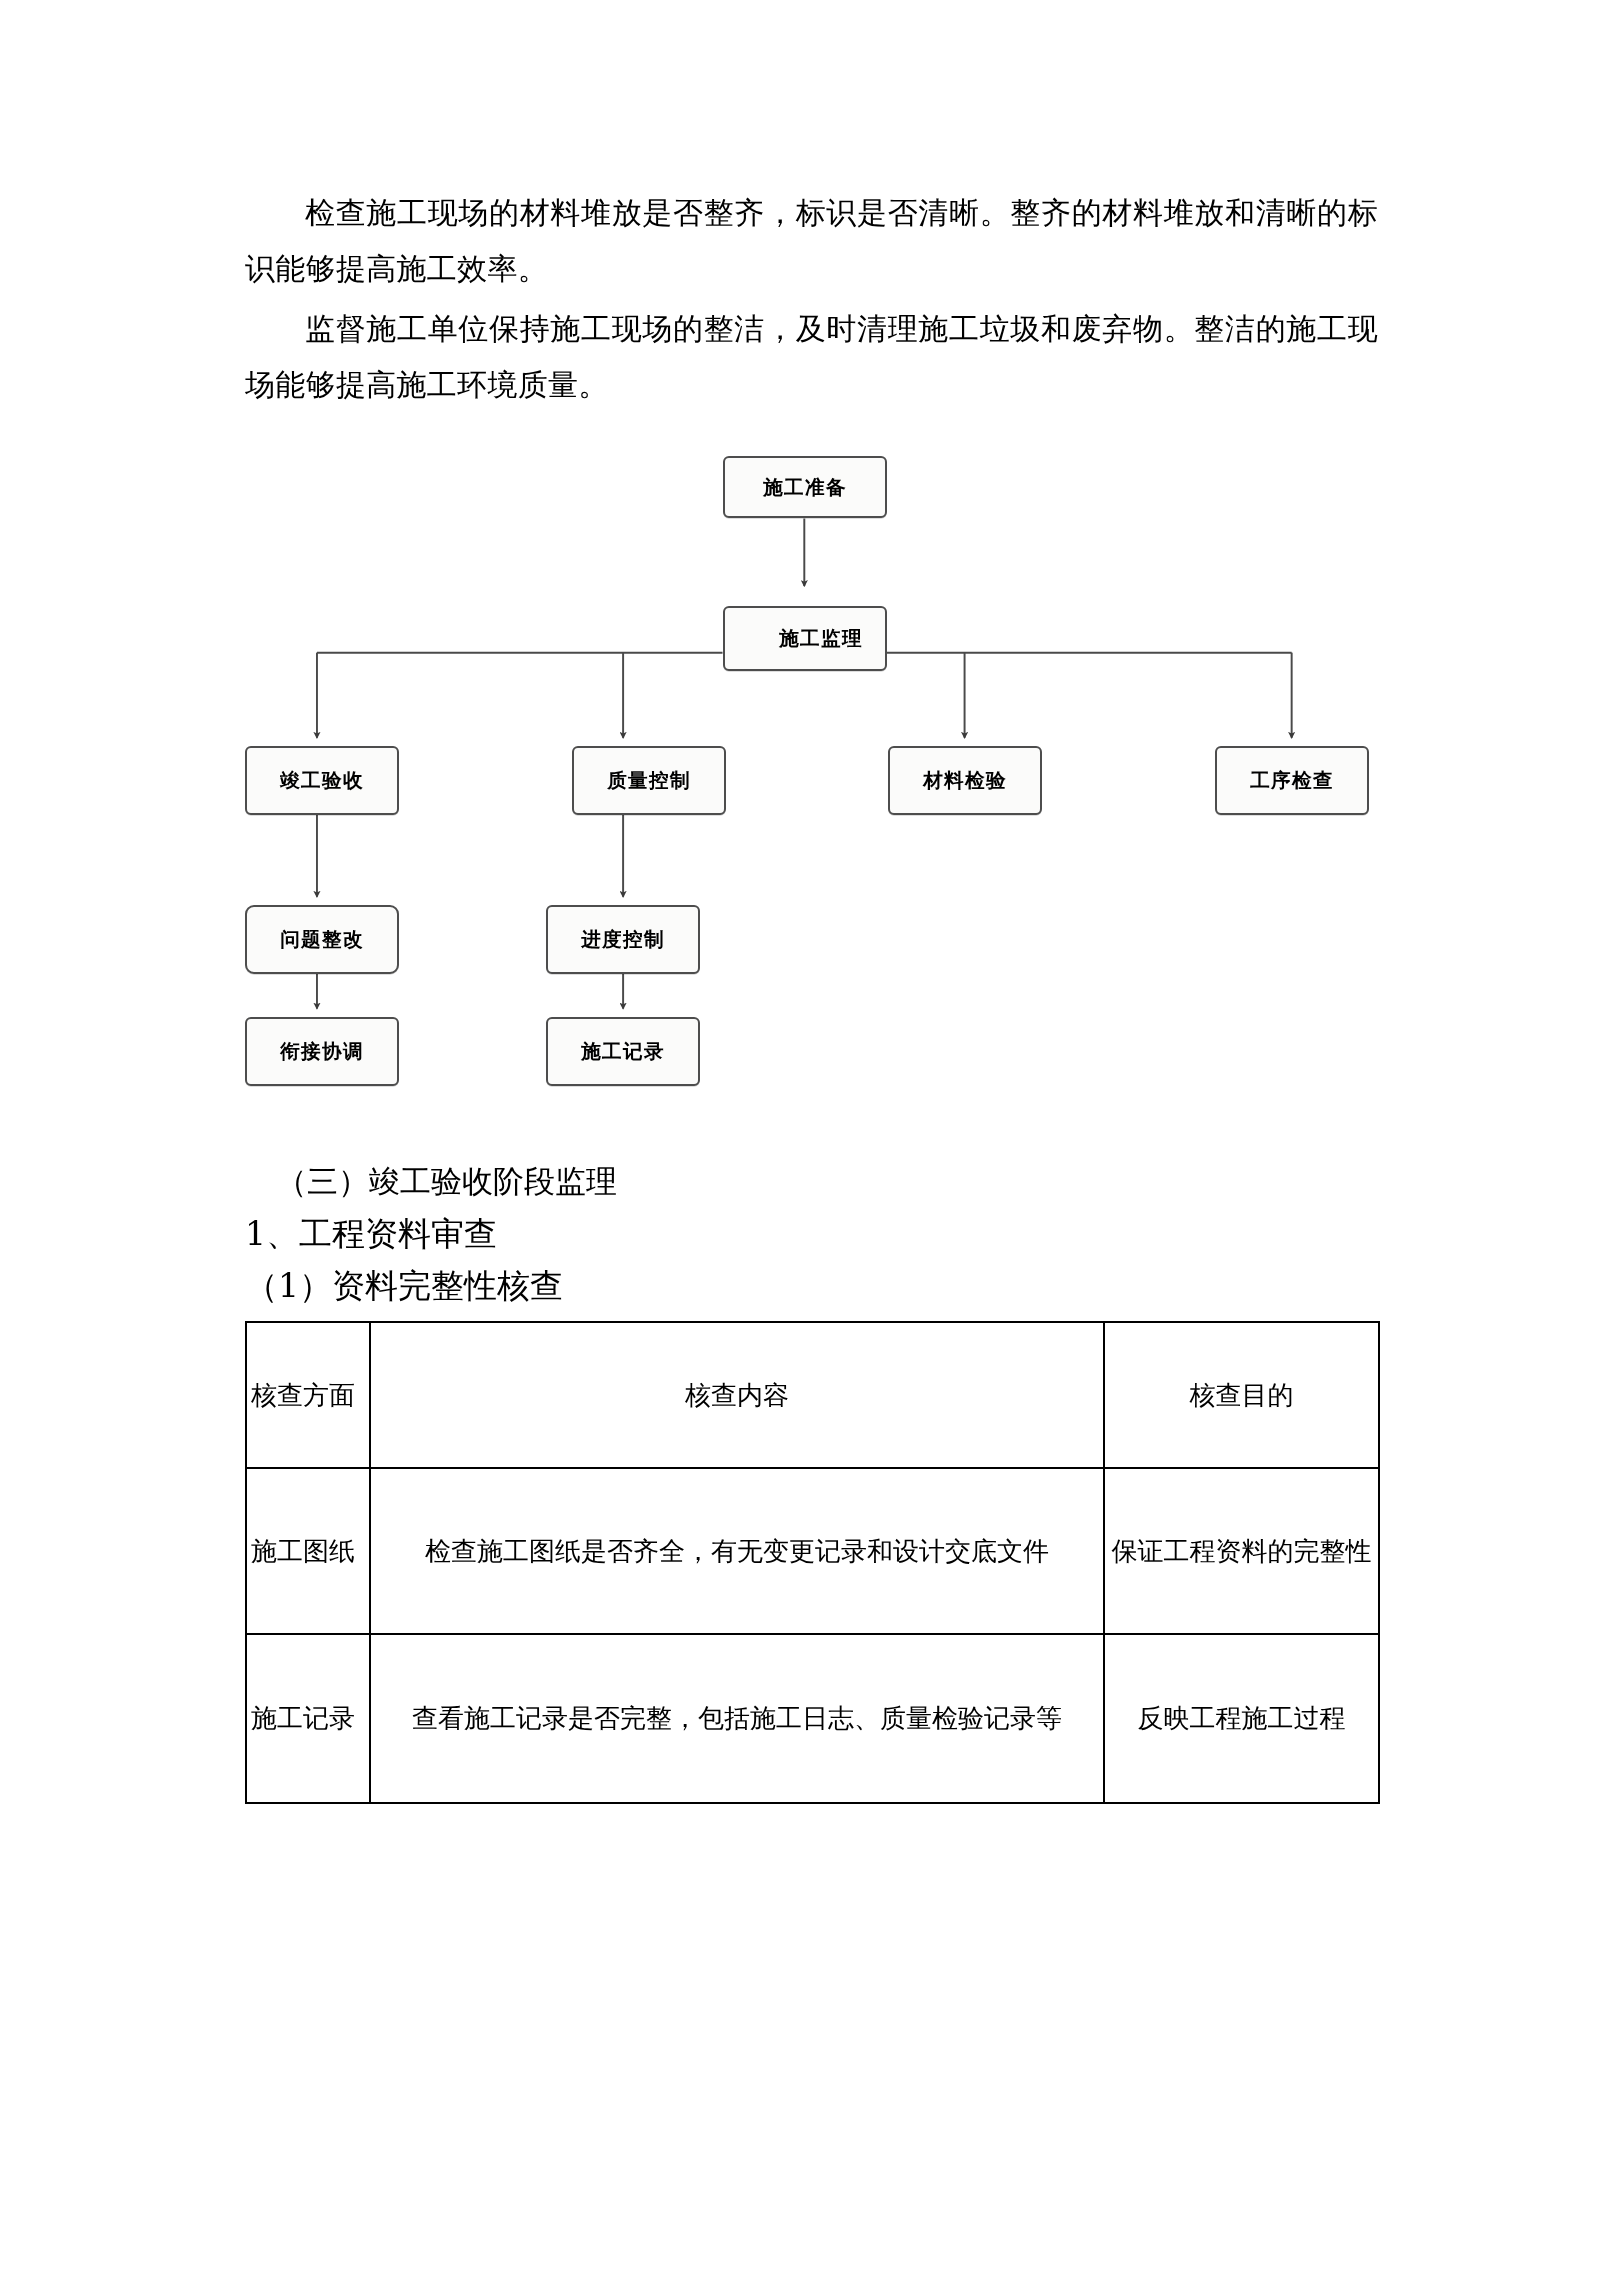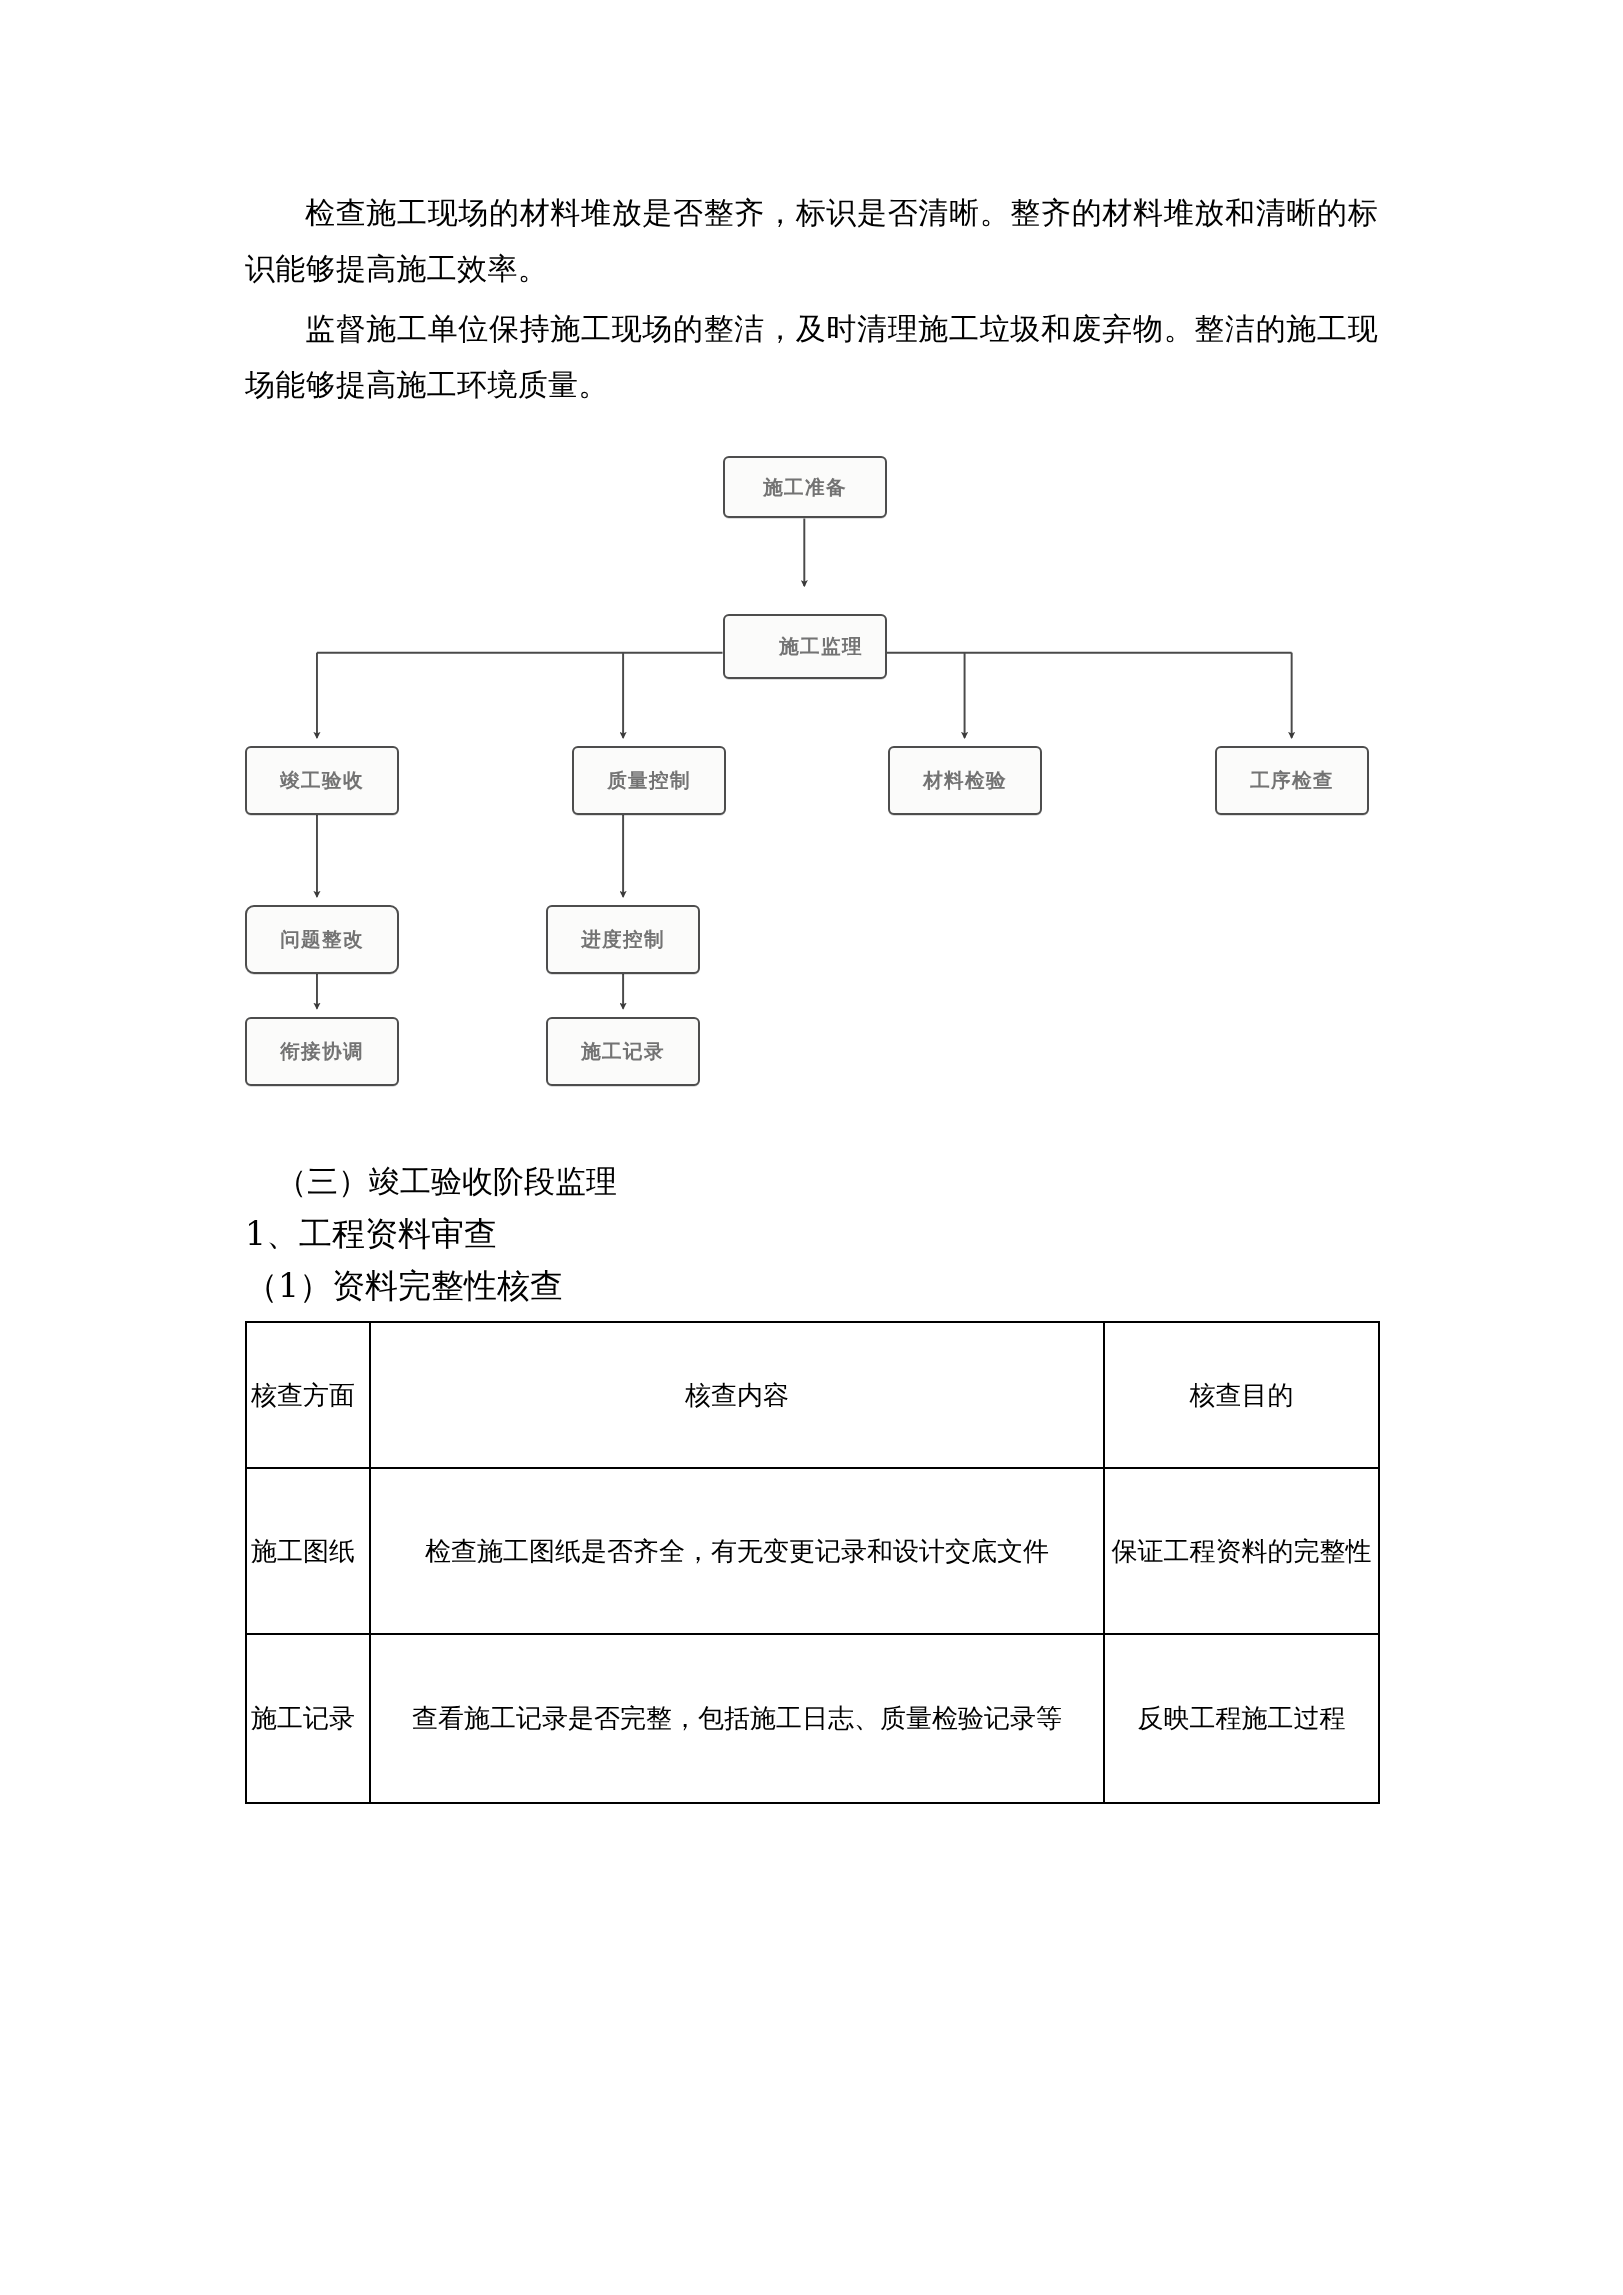--- a/index.html
+++ b/index.html
@@ -57,21 +57,21 @@
     box-sizing: border-box;
     border: 2px solid #4d4d4d;
     border-radius: 5.9px;
     background: #fbfbfa;
     display: flex;
     align-items: center;
     justify-content: center;
     font-family: "DejaVu Sans", "Liberation Sans", sans-serif;
     font-size: 19.6px;
     font-weight: bold;
-    color: #737373;
+    color: #000000;
     letter-spacing: 1.3px;
     box-shadow: 0 0.7px 0 rgba(0,0,0,0.18);
   }
 
   
   .h-major {
     font-size: 31px;
     line-height: 54px;
     text-indent: 1em;
     margin: 11.8px 0 0 0;
@@ -147,21 +147,21 @@
           <line x1="110" y1="812" x2="110" y2="866" marker-end="url(#arrow)"></line>
 
           <line x1="578" y1="812" x2="578" y2="866" marker-end="url(#arrow)"></line>
         </g>
       </svg>
 
       <div class="node" style="left:478px; top:14.4px; width:164px; height:62px;">
         <span>施工准备</span>
       </div>
 
-      <div class="node" style="left:478px; top:172px; width:164px; height:65px;padding-left:32px;">
+      <div class="node" style="left:478px; top:164px; width:164px; height:65px;padding-left:32px;">
         <span>施工监理</span>
       </div>
 
       <div class="node" style="left:0px; top:304px; width:154px; height:69px;">
         <span>竣工验收</span>
       </div>
 
       <div class="node" style="left:301px; top:304px; width:154px; height:69px;margin-left:26px;">
         <span>质量控制</span>
       </div>

